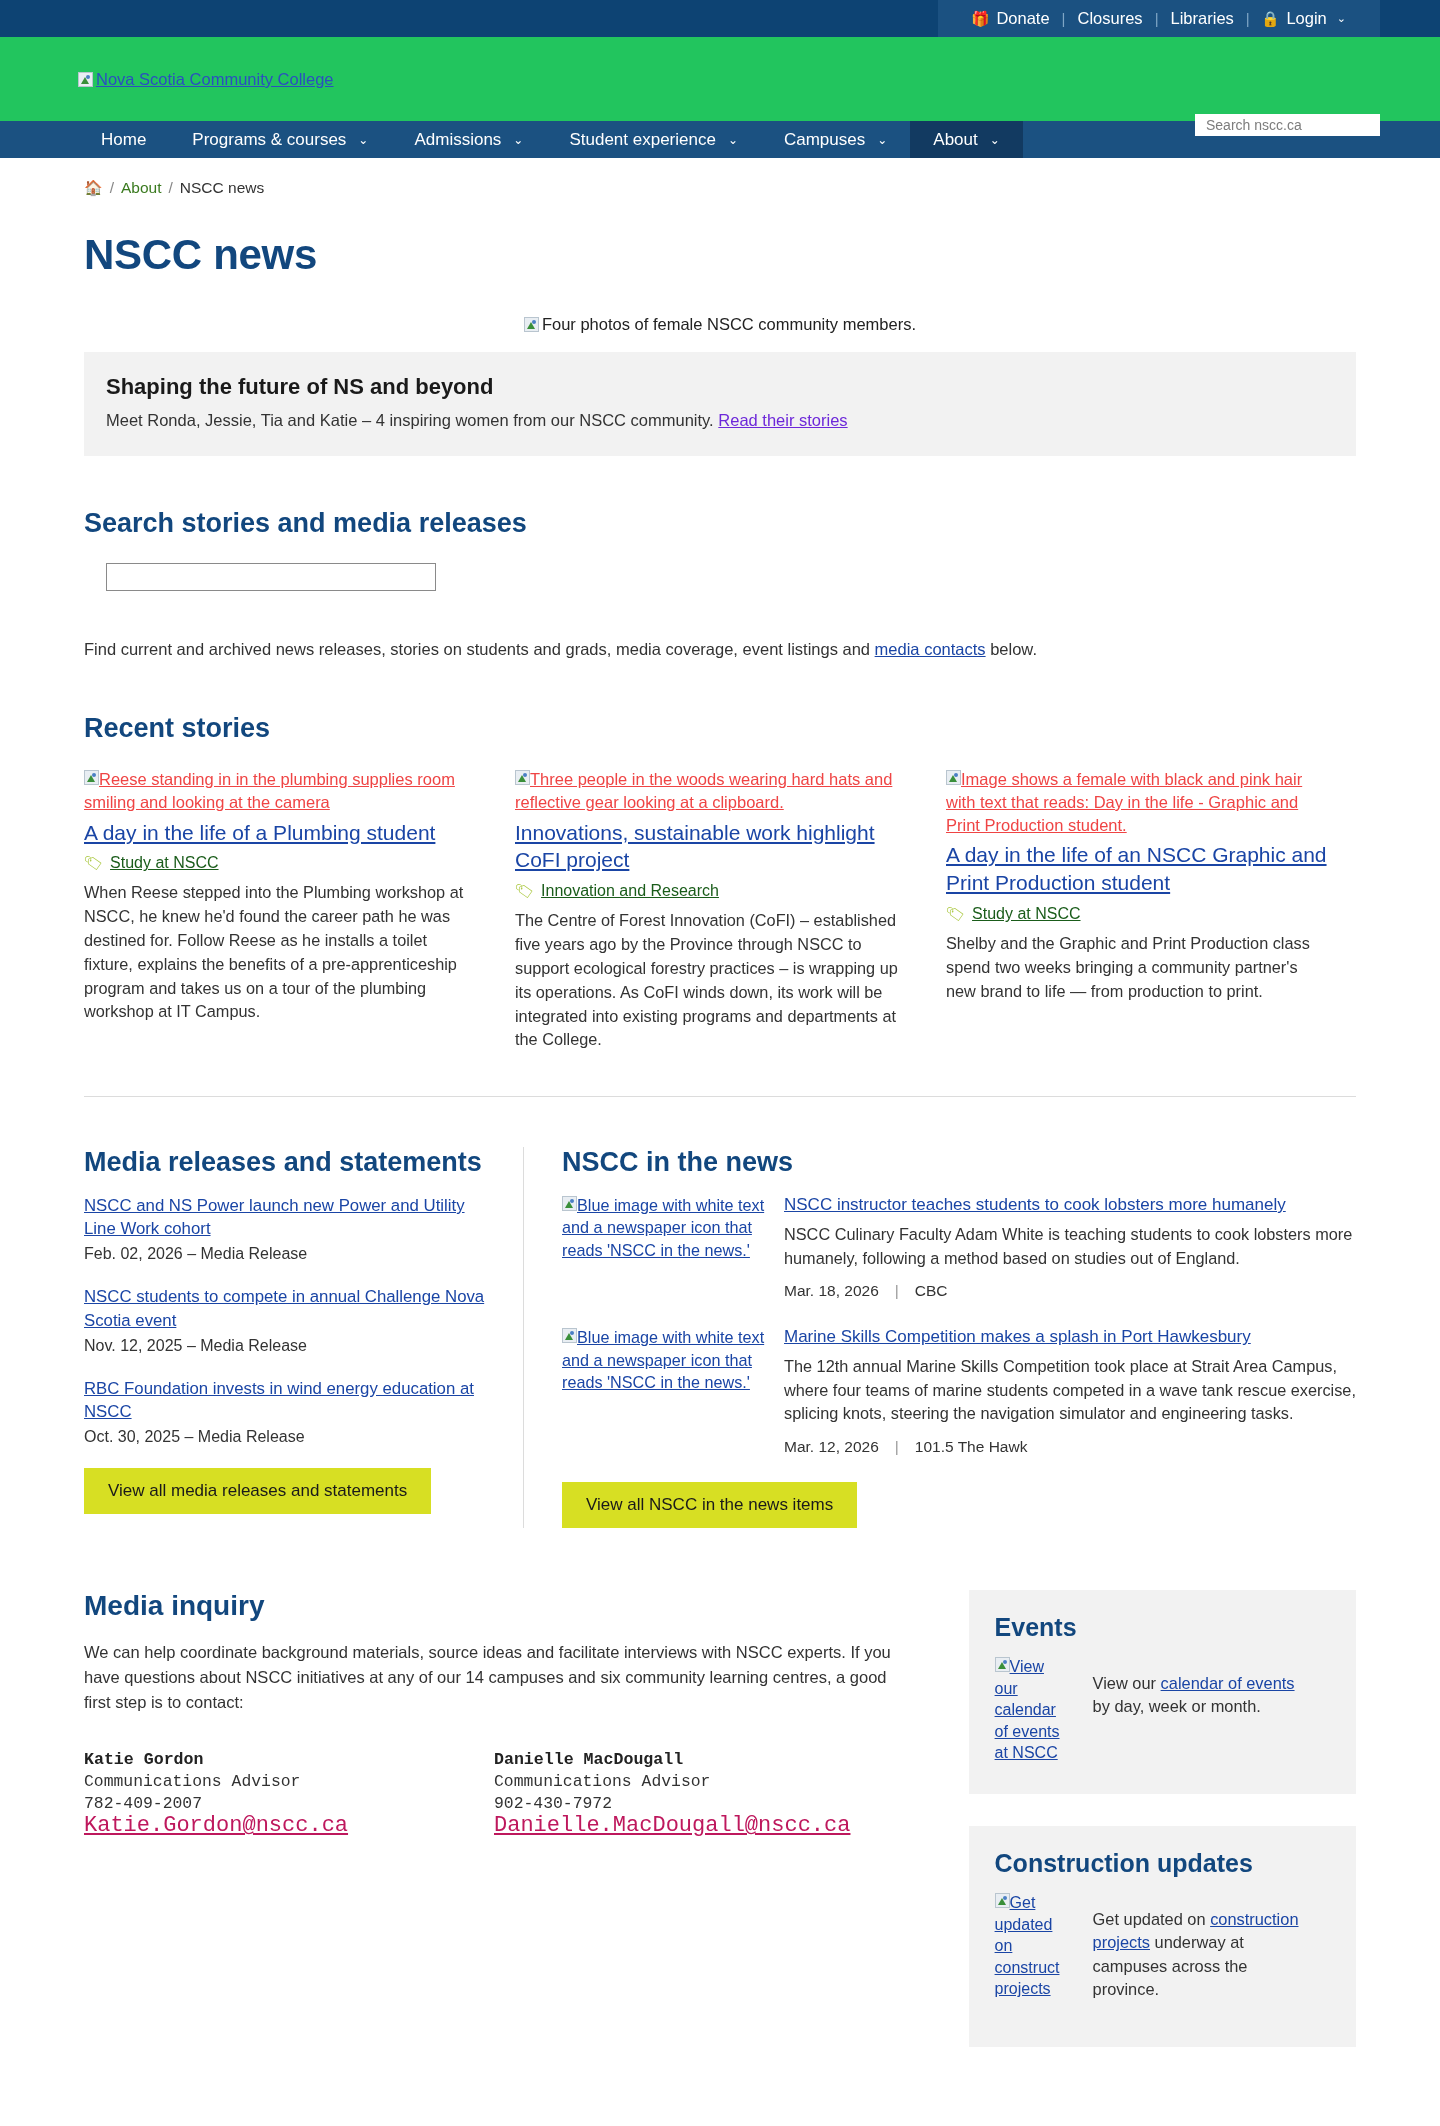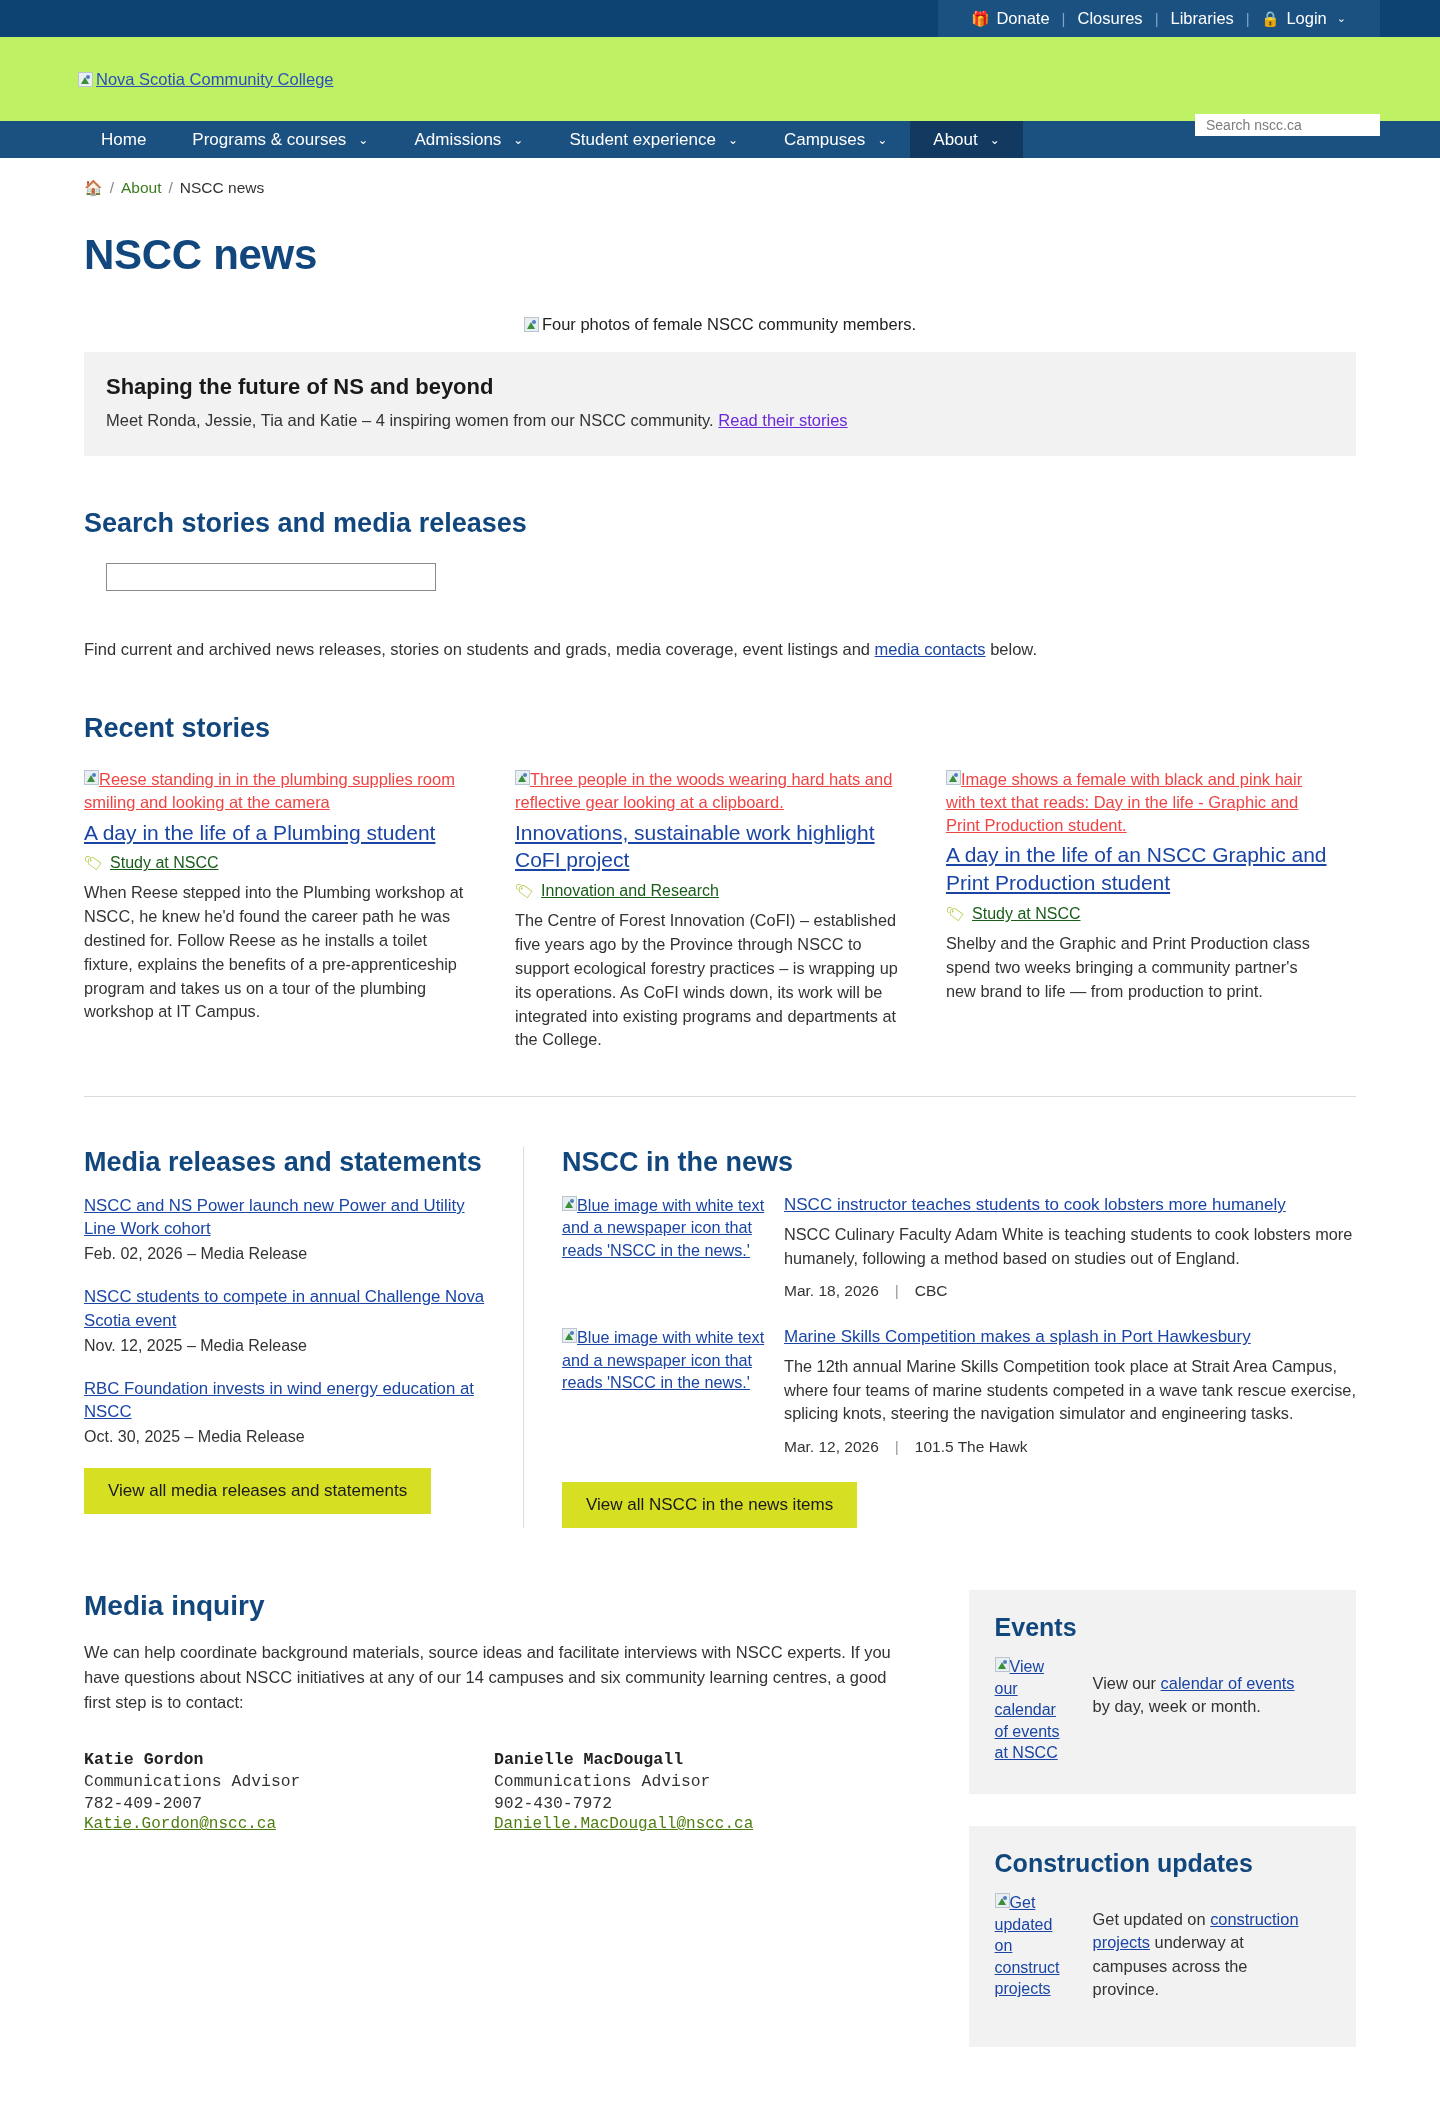--- a/index.html
+++ b/index.html
@@ -39,21 +39,21 @@
     align-items:center;
     gap:6px;
     white-space:nowrap;
   }
   .util-sep { color:#7fa6c6; font-size:15px; }
   .gift-ico, .lock-ico { color:#d7df23; font-size:15px; line-height:1; }
   .caret { font-size:11px; margin-left:4px; }
 
   
   .header-mid {
-    background:#bef264;
+    background:#22c55e;
     height:84px;
     position:relative;
   }
   .logo-broken {
     position:absolute;
     left:78px; top:33px;
     display:flex;
     align-items:center;
     gap:3px;
     text-decoration:underline;
@@ -366,21 +366,21 @@
     margin:0;
   }
   .contacts {
     display:flex;
     margin-top:36px;
     gap:0;
   }
   .contact { width:410px;font-family:Liberation Mono, monospace; }
   .contact .cname { font-weight:bold; font-size:16.6px; color:#222; }
   .contact .crow { font-size:16.4px; color:#333; margin-top:3px; }
-  .contact a { color:#4d7c0f; text-decoration:underline; font-size:16px; }
+  .contact a { color:#be185d; text-decoration:underline; font-size:22px; }
 
   
   .side { width:390px; }
   .widget {
     background:#f2f2f2;
     padding:23px 26px 30px 26px;
     margin-bottom:32px;
   }
   .widget h2 {
     font-size:25px;

